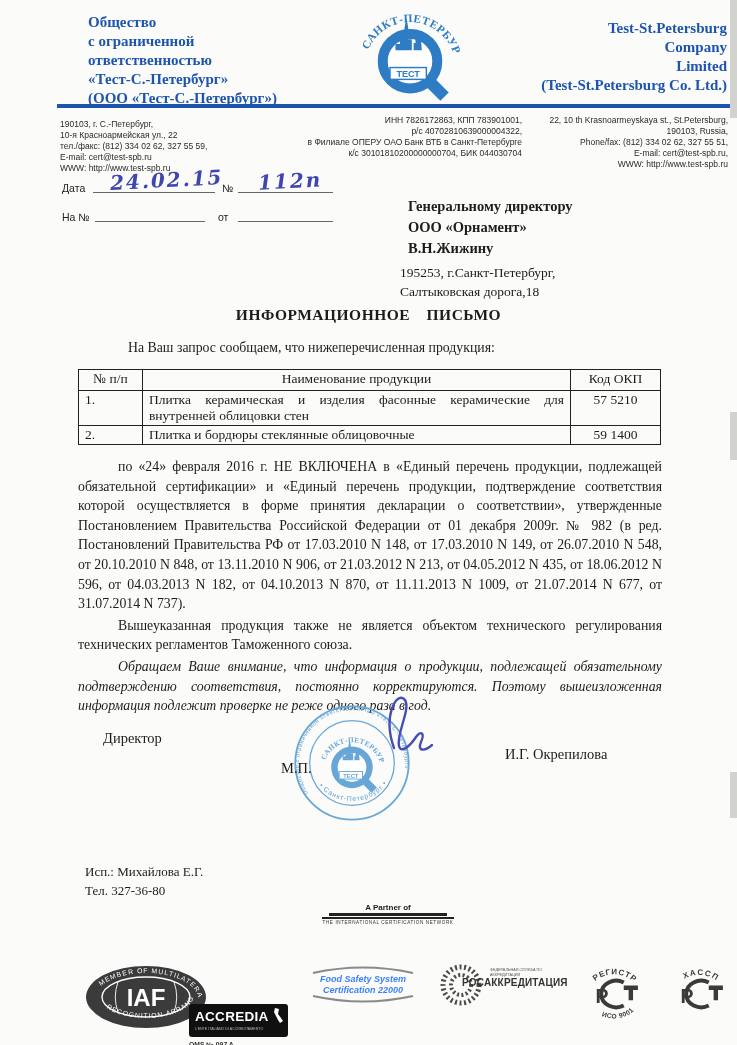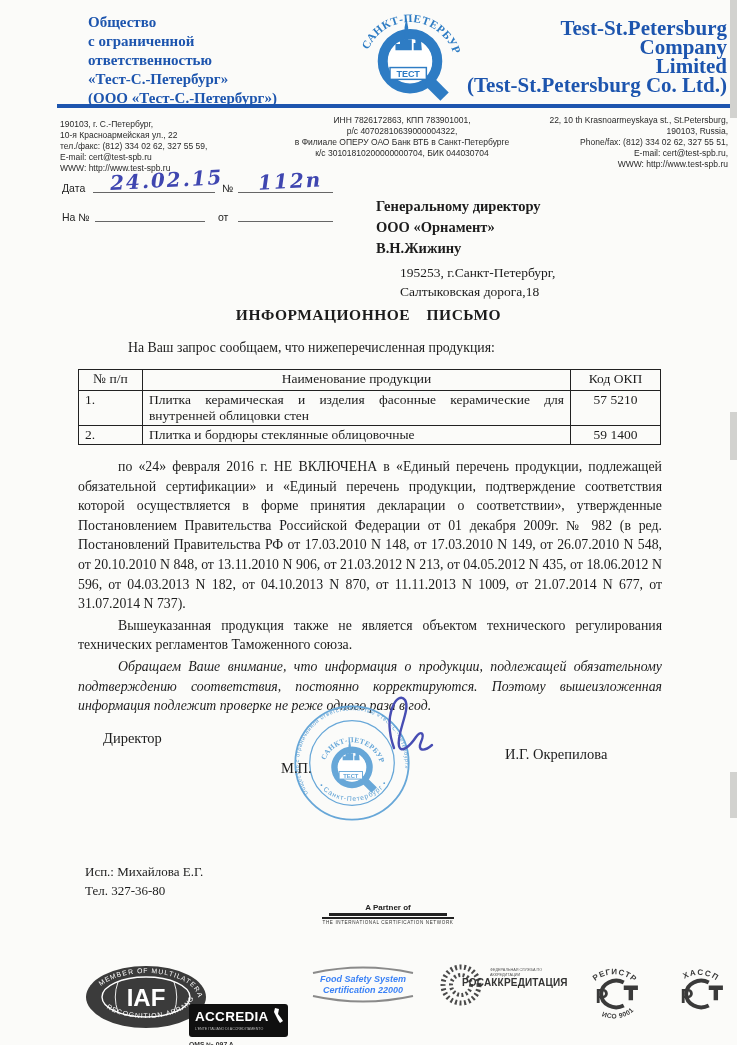--- a/index.html
+++ b/index.html
@@ -8,41 +8,41 @@
     position:relative;
     background:#fbfbf9;
     font-family:"Liberation Serif", serif;
     color:#1c1c1c;
     overflow:hidden;
   }
   .abs { position:absolute; }
 
   
   .company-ru { top:13px; left:88px; color:#1d55ae; font-weight:bold; font-size:15px; line-height:19px; }
-  .company-en { top:19px; right:10px; color:#1d55ae; font-weight:bold; font-size:21px; line-height:19px; text-align:right; }
+  .company-en { top:19px; right:10px; color:#1d55ae; font-weight:bold; font-size:15px; line-height:19px; text-align:right; }
   .header-logo { top:3px; left:350px; color:#2e7cc4; }
   .blue-rule { top:104px; left:57px; width:673px; height:4px; background:#1d55ae; }
 
   
   .contacts { font-family:"Liberation Sans", sans-serif; font-size:8.5px; line-height:11px; color:#2a2a2a; }
   .contacts-left  { top:119px; left:60px; text-align:left; }
-  .contacts-mid   { top:115px; left:282px; width:240px; text-align:center; }
+  .contacts-mid   { top:115px; left:282px; width:240px; text-align:right; }
   .contacts-right { top:115px; right:9px; text-align:right; }
 
   
   .ref-label { font-family:"Liberation Sans", sans-serif; font-size:10.5px; color:#222; }
   .blank-line { border-bottom:1px solid #666; position:absolute; }
   .handwritten {
     font-family:"DejaVu Serif", serif; font-style:italic; font-weight:bold;
     color:#3f46b0; font-size:20px; transform:rotate(-3deg); letter-spacing:2px;
     white-space:nowrap;
   }
 
   
-  .recipient-bold { top:196px; left:376px; font-size:14.5px; font-weight:bold; line-height:21px; }
+  .recipient-bold { top:196px; left:408px; font-size:14.5px; font-weight:bold; line-height:21px; }
   .recipient-addr { top:263px; left:400px; font-size:13.5px; line-height:19px; }
 
   
   .doc-title { top:306px; left:0; width:737px; text-align:center; font-size:15.5px; font-weight:bold; letter-spacing:.5px; word-spacing:12px; }
   .intro { top:340px; left:78px; width:584px; font-size:13.8px; text-indent:50px; }
 
   
   .products { top:369px; left:78px; width:583px; border-collapse:collapse; font-size:13.5px; }
   .products th, .products td { border:1.4px solid #222; padding:1px 6px; vertical-align:top; }
   .products th { font-weight:normal; text-align:center; height:21px; }

